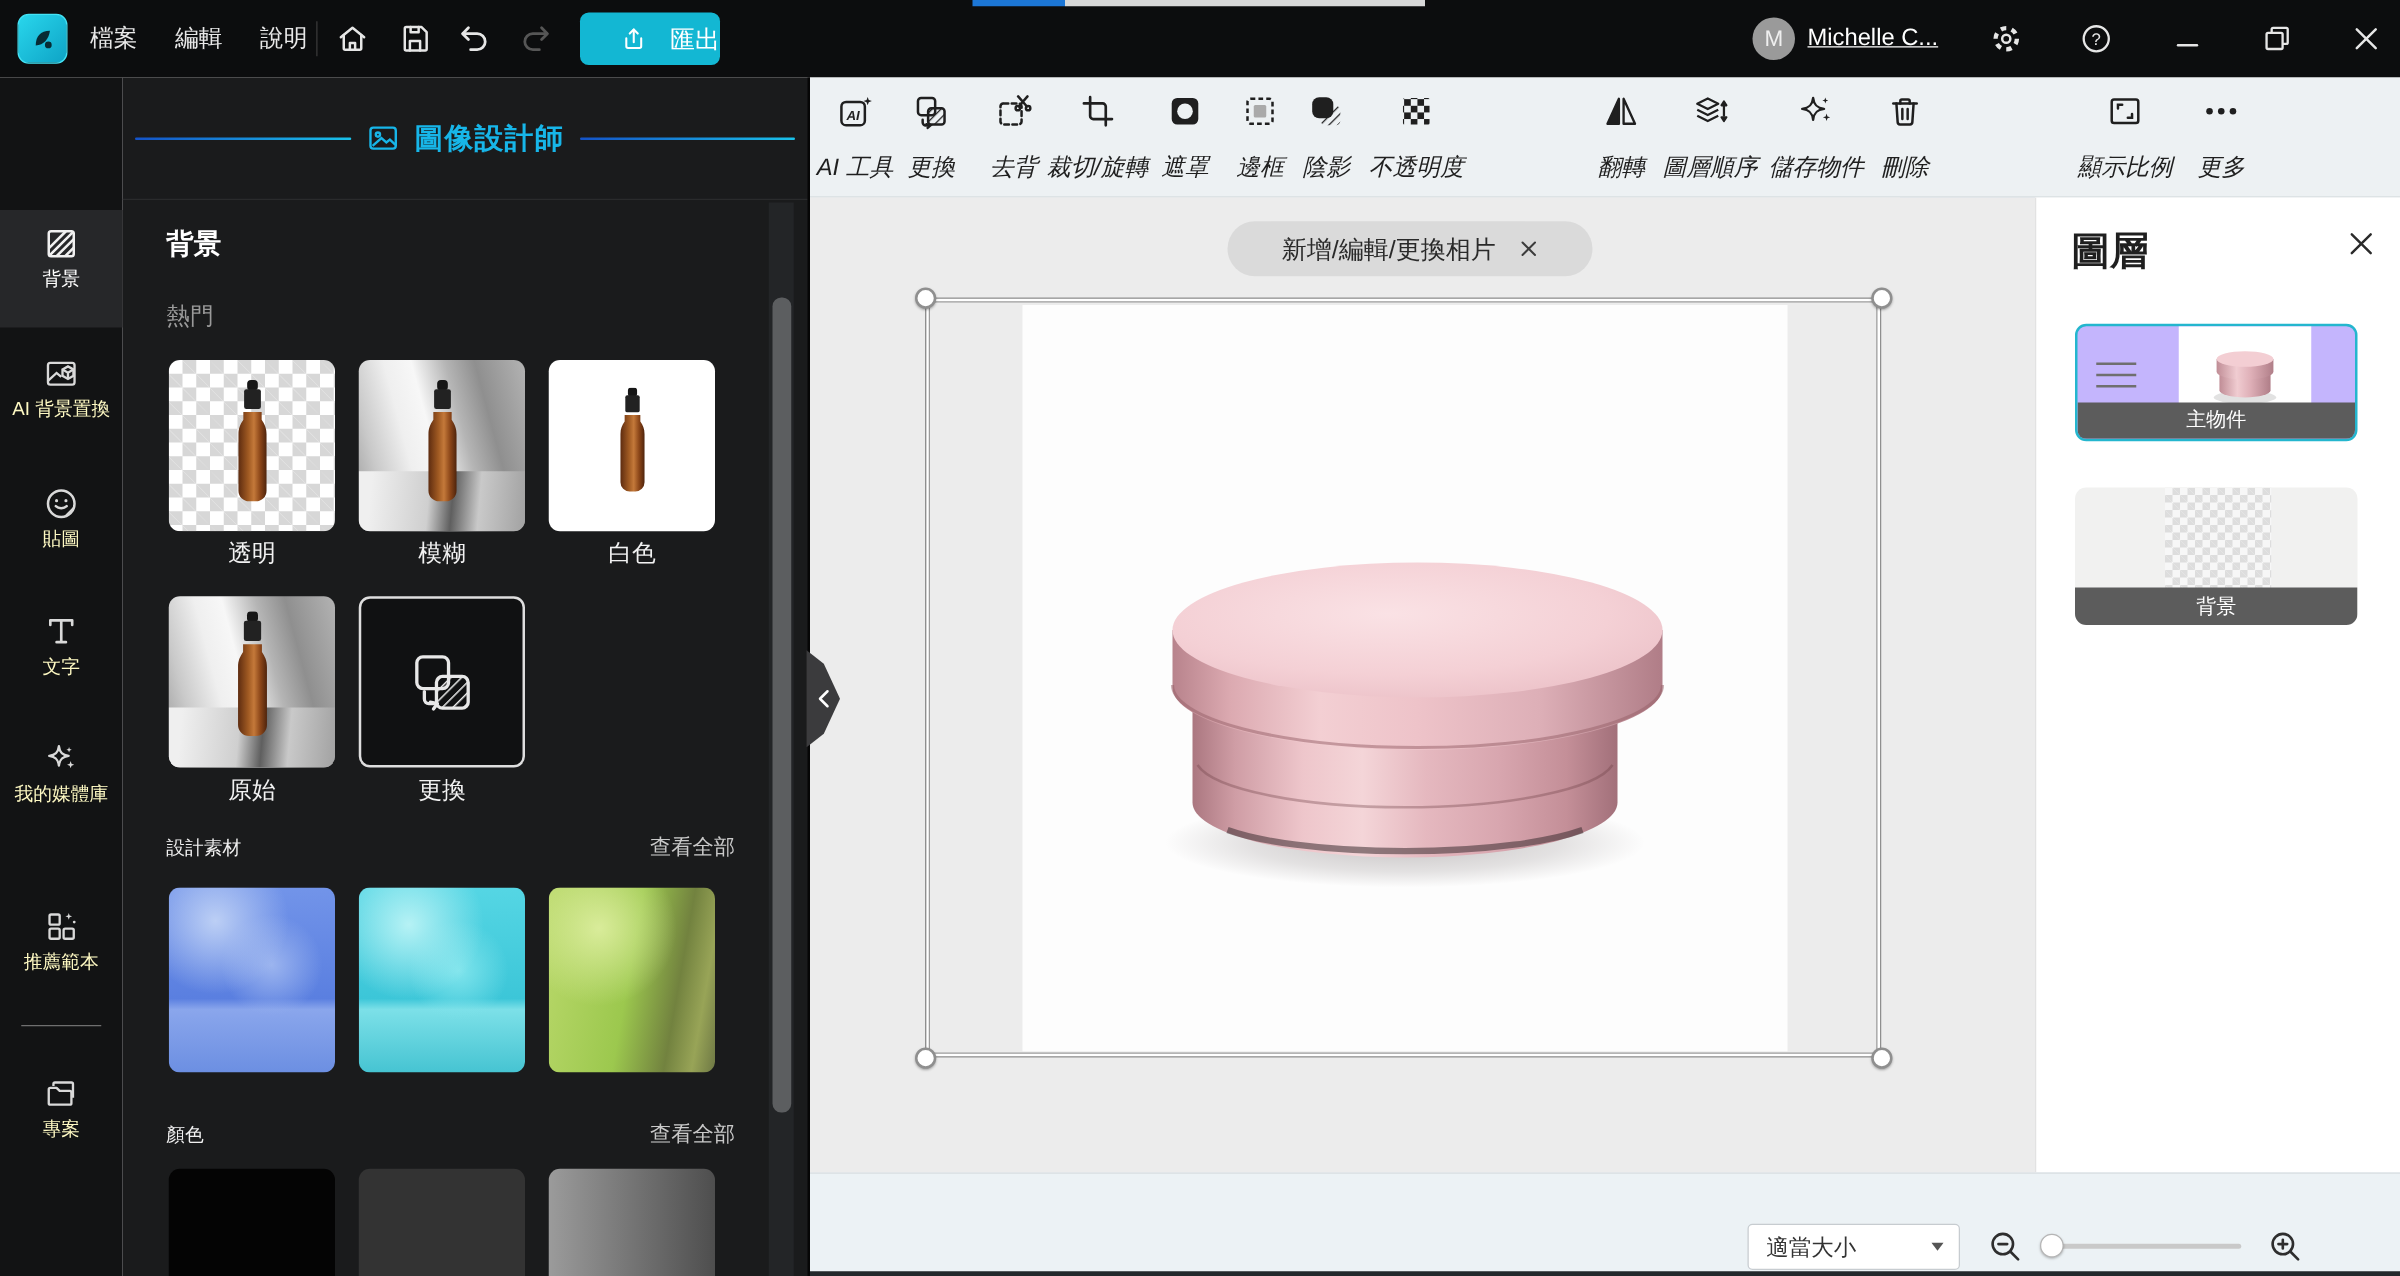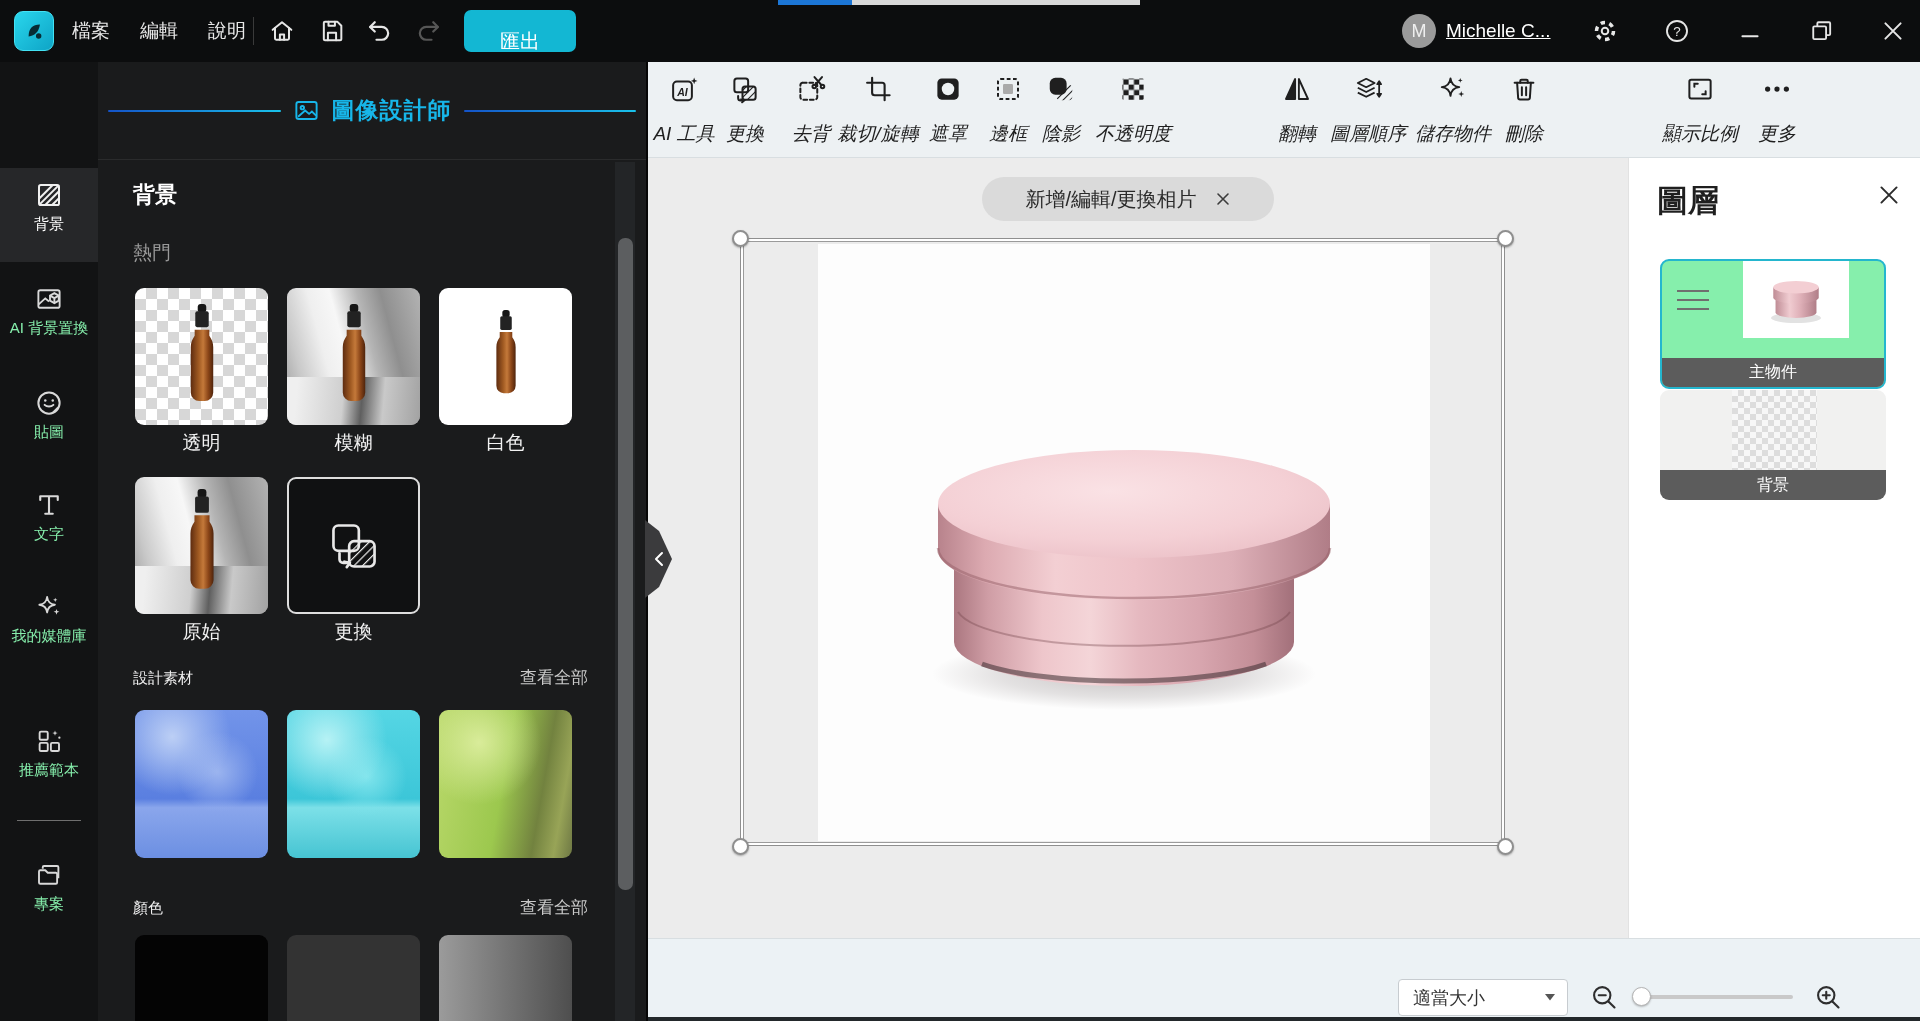--- a/index.html
+++ b/index.html
@@ -9,37 +9,37 @@
   
   #topbar { position:absolute; left:0; top:0; width:1920px; height:62px; background:#0c0d0e; }
   .logo { position:absolute; left:14px; top:11px; width:40px; height:40px; border-radius:9px;
           background:linear-gradient(135deg,#29d6ec,#0ea4c6); border:1px solid #43e2f4;
           display:flex; align-items:center; justify-content:center; }
   .menu { position:absolute; left:72px; top:0; height:62px; display:flex; align-items:center; gap:30px; }
   .menu-item { color:#e8e8e8; font-size:19px; cursor:default; }
   .tb-sep { position:absolute; left:253px; top:17px; width:1px; height:28px; background:#3a3a3a; }
   .tb-ico { position:absolute; top:17px; width:28px; height:28px; }
   .export-btn { position:absolute; left:464px; top:10px; width:112px; height:42px; border-radius:7px;
-                background:#13b7d3; display:flex; align-items:center; justify-content:flex-start; gap:18px;
-                color:#fff; font-size:20px;flex-direction:column; }
+                background:#13b7d3; display:flex; align-items:center; justify-content:flex-end; gap:18px;
+                color:#fff; font-size:20px; }
   .scrub-played { position:absolute; left:778px; top:0; width:74px; height:5px; background:#1c76d6; }
   .scrub-buffer { position:absolute; left:852px; top:0; width:288px; height:5px; background:#d8d8d8; }
   .filename { position:absolute; left:1173px; top:9px; width:210px; height:43px; border:1px solid #4c4c4c;
               border-radius:7px; color:#f0f0f0; font-size:18px; display:flex; align-items:center; justify-content:center; }
   .avatar { position:absolute; left:1402px; top:14px; width:34px; height:34px; border-radius:50%;
             background:#9a9a9a; color:#efefef; font-size:18px; display:flex; align-items:center; justify-content:center; }
   .username { position:absolute; left:1446px; top:0; height:62px; display:flex; align-items:center;
               color:#fff; font-size:19px;text-decoration:underline; }
 
   
   #sidebar { position:absolute; left:0; top:62px; width:98px; height:959px; background:#121314; }
   .sactive { position:absolute; left:0; top:106px; width:98px; height:94px; background:#262729; }
   .sitem { position:absolute; left:0; width:98px; text-align:center; cursor:default; }
   .sitem svg { display:block; margin:0 auto; }
-  .slabel { margin-top:5px; color:#86efac; font-size:15px; line-height:17px; }
+  .slabel { margin-top:5px; color:#fef9c3; font-size:15px; line-height:17px; }
   .sdivider { position:absolute; left:17px; width:64px; height:1px; background:#6f6f6f; }
 
   
   #panel { position:absolute; left:98px; top:62px; width:550px; height:959px; background:#1a1b1c;
            border-right:2px solid #060606; overflow:hidden; }
   .phead { position:absolute; left:0; top:0; width:100%; height:98px; display:flex; align-items:center;
            padding:0 10px; gap:12px; border-bottom:1px solid #2a2b2c; }
   .phead .hline { flex:1; height:2px; background:linear-gradient(90deg,#1453c8,#19c2ea); border-radius:1px; }
   .phead-title { color:#17b6e9; font-size:23px; font-weight:bold; letter-spacing:1px; }
   .ptitle { position:absolute; left:35px; top:118px; color:#ffffff; font-size:22px; font-weight:bold; }
@@ -92,21 +92,21 @@
   .tooltip { position:absolute; left:334px; top:19px; width:292px; height:44px; border-radius:22px;
              background:#dadada; display:flex; align-items:center; justify-content:center; gap:18px; }
   .tooltip .tt { color:#2a2a2a; font-size:20px; }
 
   
   #rightpanel { position:absolute; left:1628px; top:158px; width:292px; height:780px; background:#ffffff;
                 border-left:1px solid #e2e2e2; }
   .lp-title { position:absolute; left:28px; top:22px; color:#1f1f1f; font-size:31px; font-weight:bold; }
   .lp-close { position:absolute; right:18px; top:24px; width:26px; height:26px; cursor:pointer; }
   .lcard { position:absolute; left:31px; width:226px; border-radius:9px; overflow:hidden; cursor:pointer; }
-  .lcard1 { top:101px; height:130px; background:#86efac; border:2px solid #24b6ce; }
+  .lcard1 { top:101px; height:94px; background:#c4b5fd; border:2px solid #24b6ce; }
   .lcard2 { top:232px; height:110px; background:#f1f1f0; }
   .lbar { position:absolute; left:0; bottom:0; width:100%; height:29px; background:#5c5c5c;
           color:#fff; font-size:16px; display:flex; align-items:center; justify-content:center; }
   .lthumb { position:absolute; left:81px; top:0; width:106px; height:77px; background:#fff; }
   .draghandle { position:absolute; left:13px; top:26px; }
   .lchecker { position:absolute; left:72px; top:0; width:85px; height:81px; background-color:#f7f7f7;
      background-image:linear-gradient(45deg,#ddd 25%,transparent 25%,transparent 75%,#ddd 75%),
                       linear-gradient(45deg,#ddd 25%,transparent 25%,transparent 75%,#ddd 75%);
      background-size:12px 12px; background-position:0 0,6px 6px; }
 

